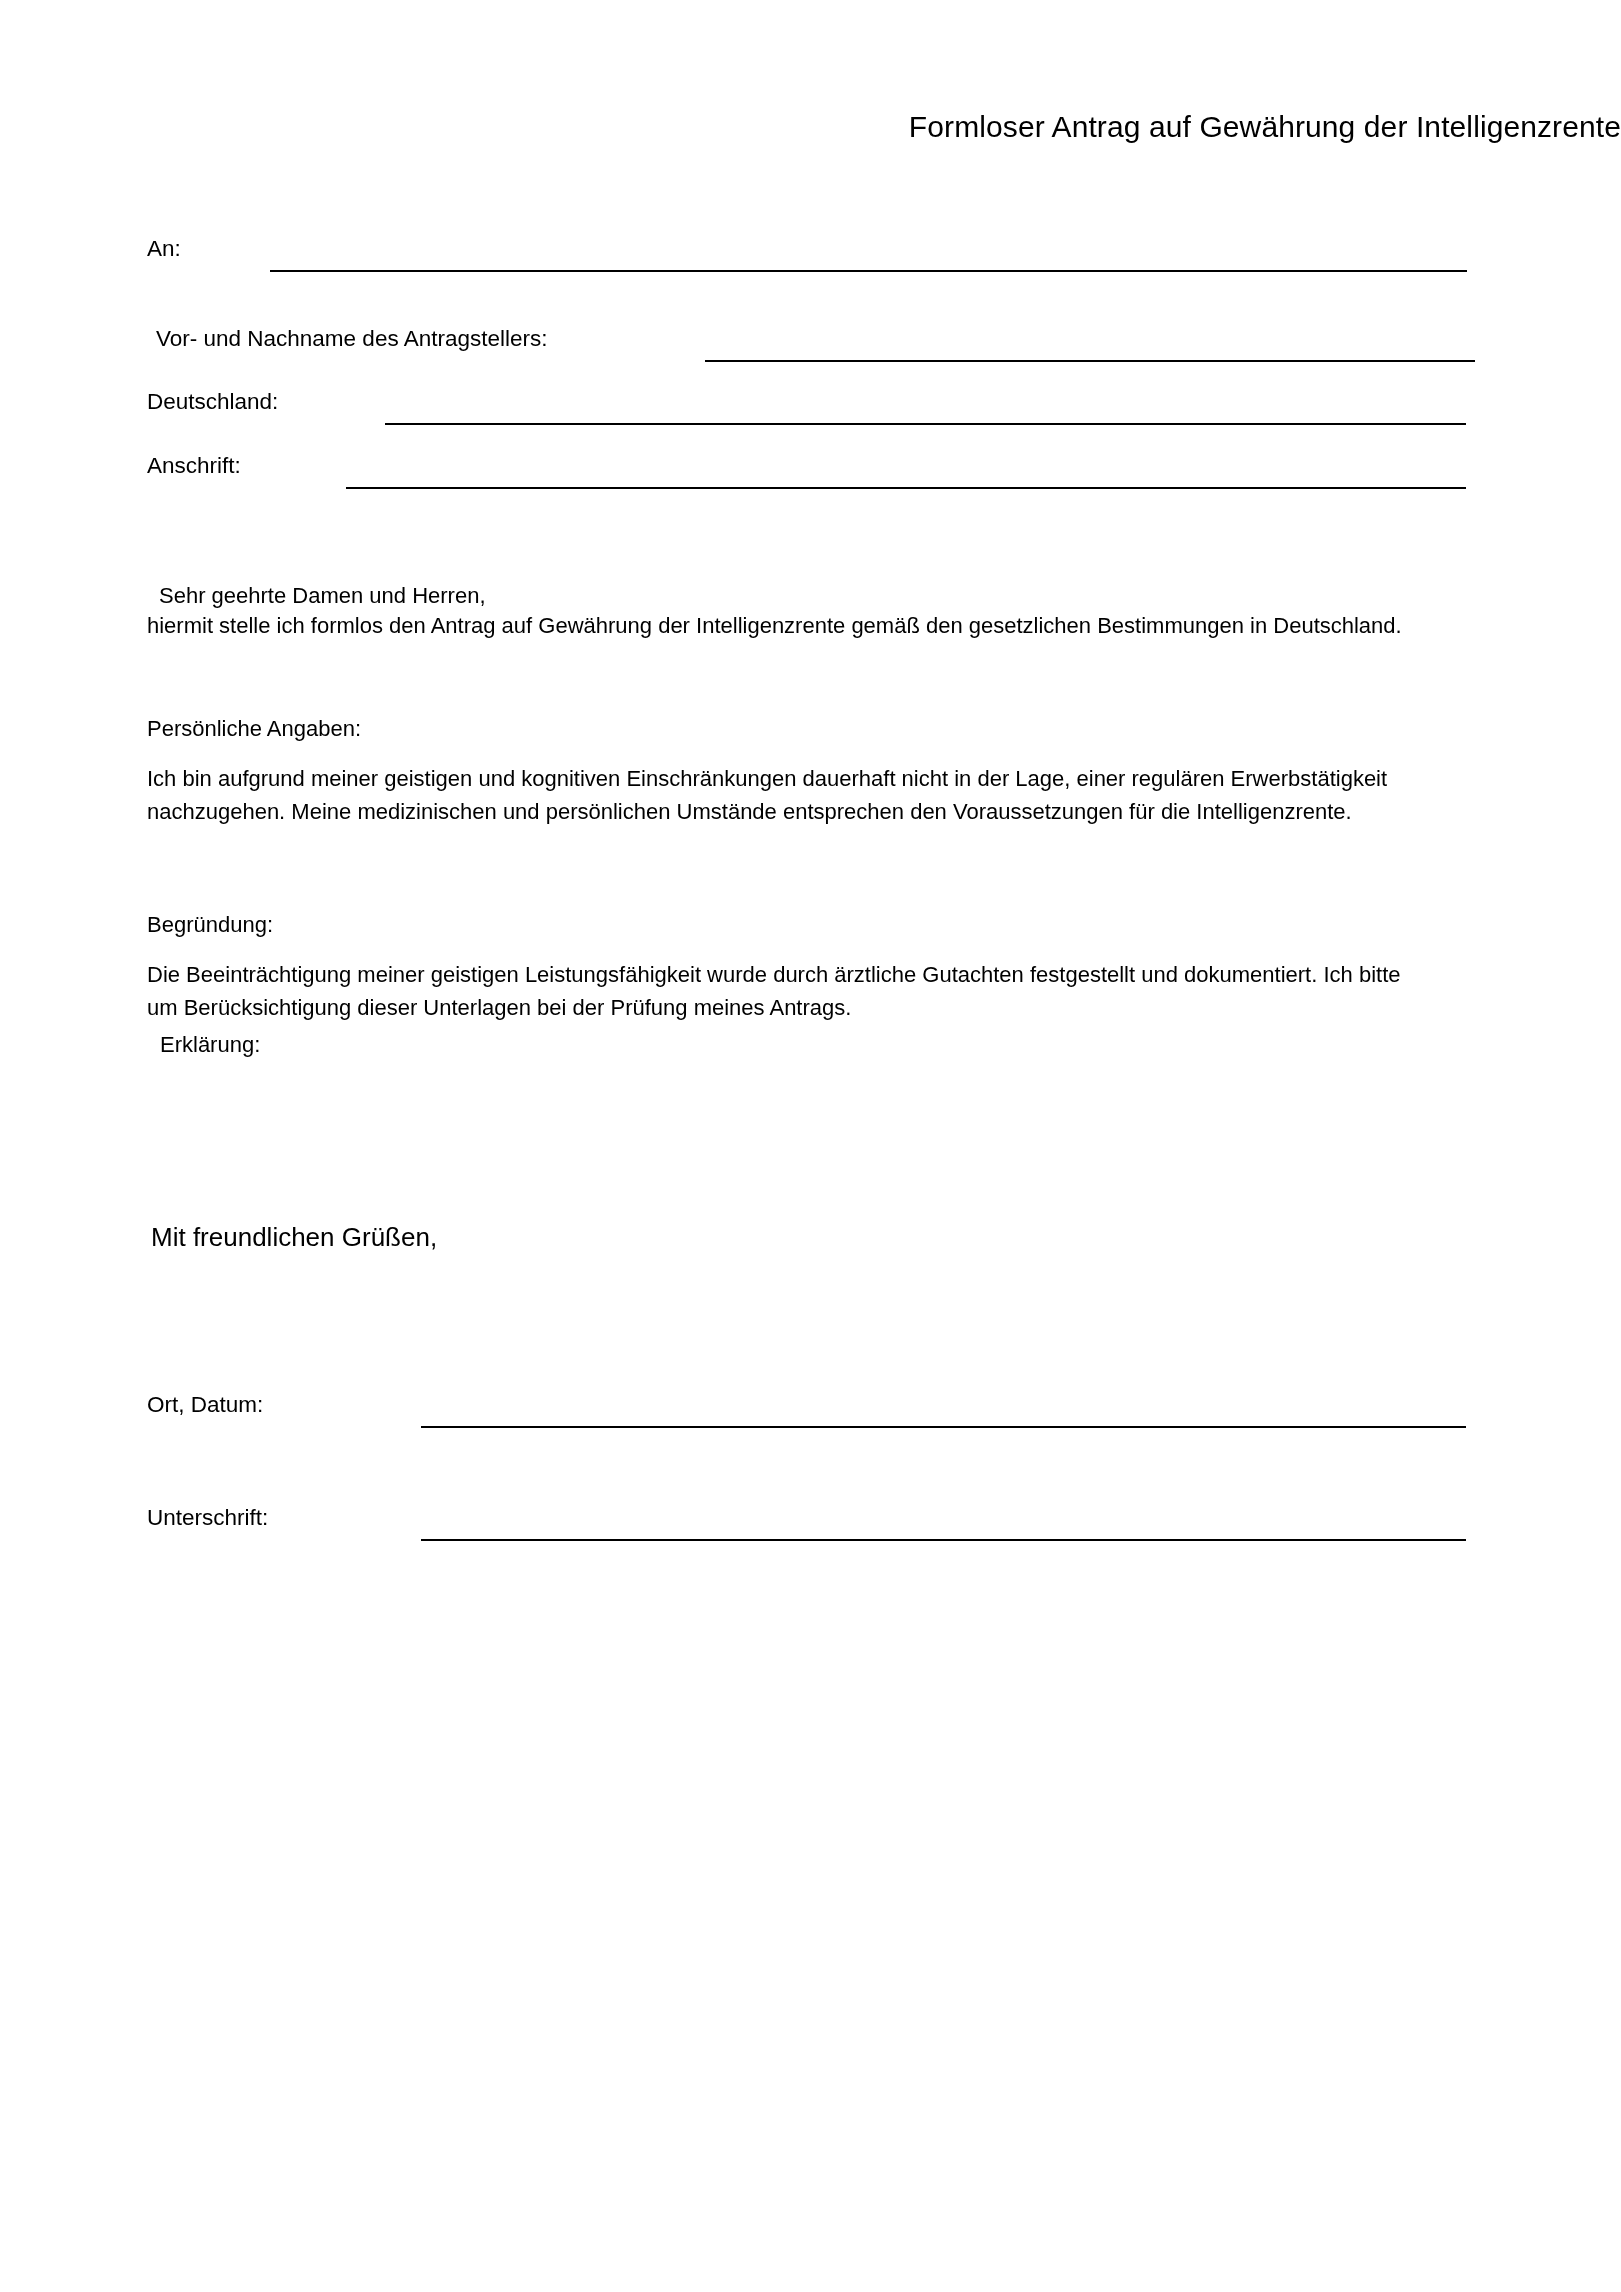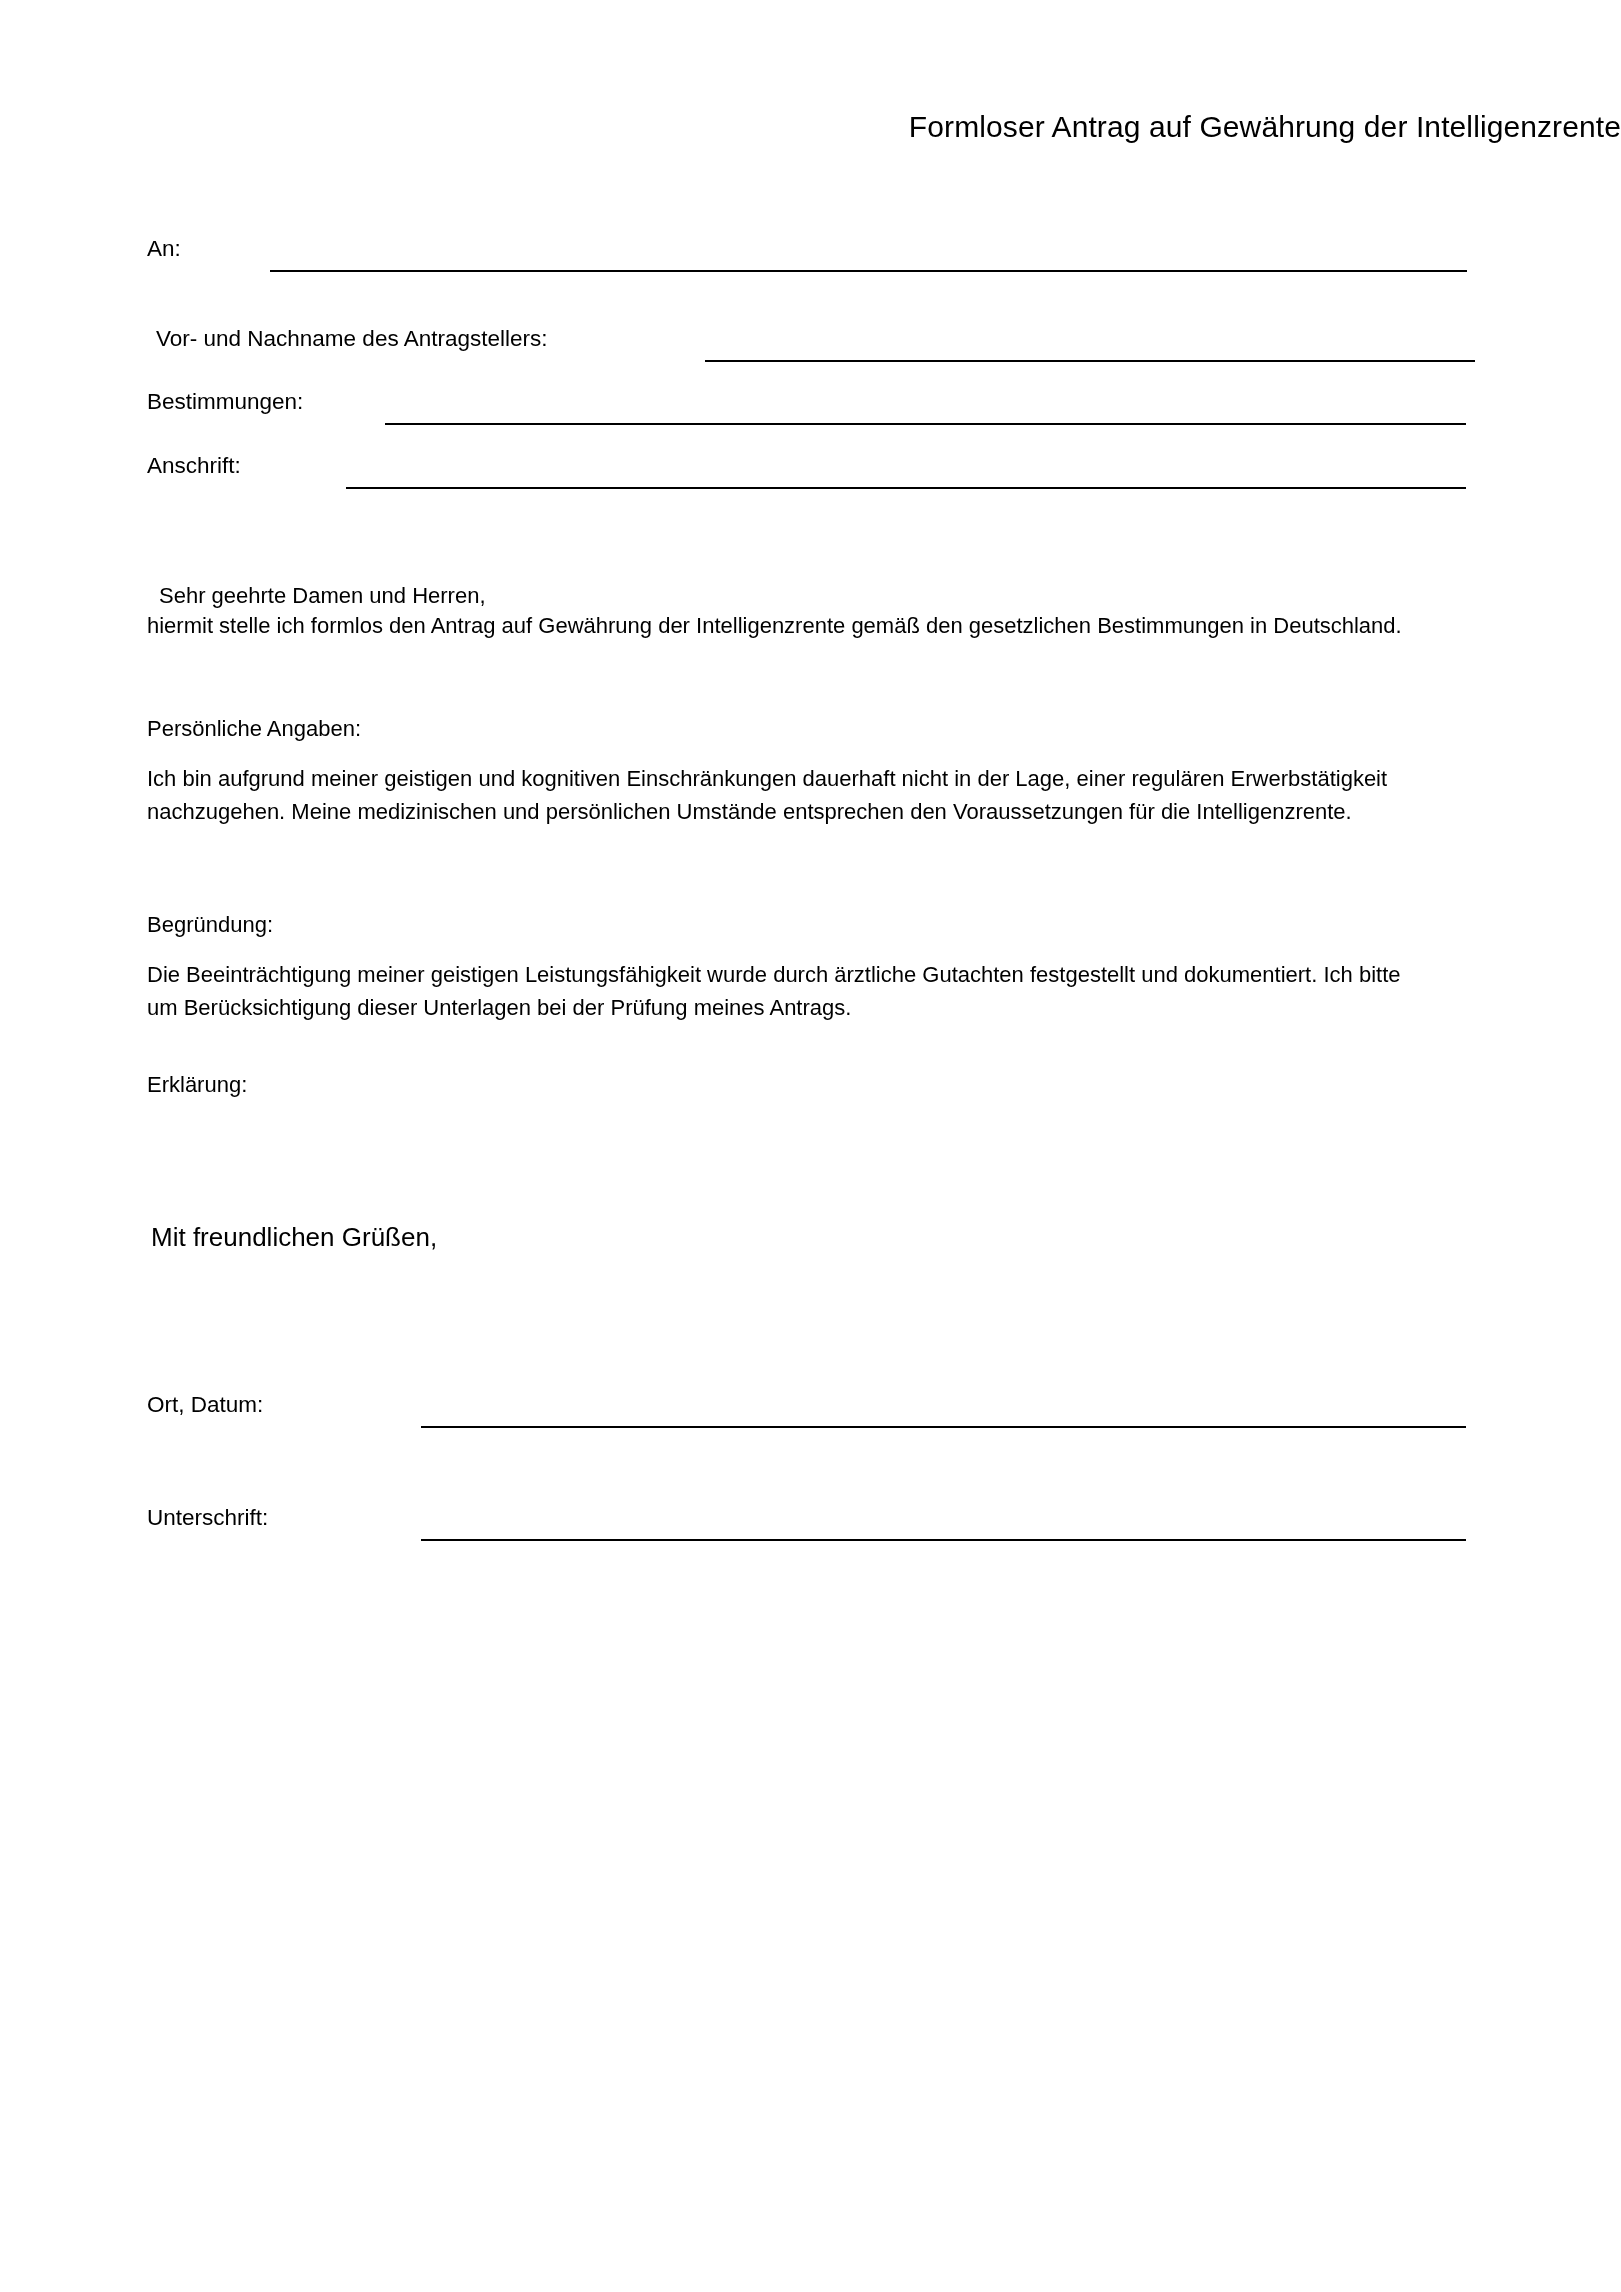--- a/index.html
+++ b/index.html
@@ -94,21 +94,21 @@
     <span class="form-label">An:</span>
     <span class="form-rule" style="left:123px; top:35px; width:1197px;"></span>
   </div>
 
   <div class="form-row" style="left:156px; top:325px; width:1319px;">
     <span class="form-label">Vor- und Nachname des Antragstellers:</span>
     <span class="form-rule" style="left:549px; top:35px; width:770px;"></span>
   </div>
 
   <div class="form-row" style="left:147px; top:388px; width:1319px;">
-    <span class="form-label">Bestimmungen:</span>
+    <span class="form-label">Deutschland:</span>
     <span class="form-rule" style="left:238px; top:35px; width:1081px;"></span>
   </div>
 
   <div class="form-row" style="left:147px; top:452px; width:1319px;">
     <span class="form-label">Anschrift:</span>
     <span class="form-rule" style="left:199px; top:35px; width:1120px;"></span>
   </div>
 
   <div class="body-block" style="top:567px;">
     <p class="salutation">Sehr geehrte Damen und Herren,</p>
@@ -125,21 +125,21 @@
     <p class="para">Ich bin aufgrund meiner geistigen und kognitiven Einschränkungen dauerhaft nicht in der Lage, einer regulären Erwerbstätigkeit nachzugehen. Meine medizinischen und persönlichen Umstände entsprechen den Voraussetzungen für die Intelligenzrente.</p>
   </div>
 
   <div class="body-block" style="top:908px;">
     <p class="section-heading">Begründung:</p>
   </div>
   <div class="body-block" style="top:958px;">
     <p class="para">Die Beeinträchtigung meiner geistigen Leistungsfähigkeit wurde durch ärztliche Gutachten festgestellt und dokumentiert. Ich bitte um Berücksichtigung dieser Unterlagen bei der Prüfung meines Antrags.</p>
   </div>
 
-  <div class="body-block" style="top:1068px;">
+  <div class="body-block" style="top:1028px;margin-left:13px;">
     <p class="section-heading">Erklärung:</p>
   </div>
 
   <div class="body-block" style="top:1217px;">
     <p class="closing">Mit freundlichen Grüßen,</p>
   </div>
 
   <div class="form-row" style="left:147px; top:1391px; width:1319px;">
     <span class="form-label">Ort, Datum:</span>
     <span class="form-rule" style="left:274px; top:35px; width:1045px;"></span>

